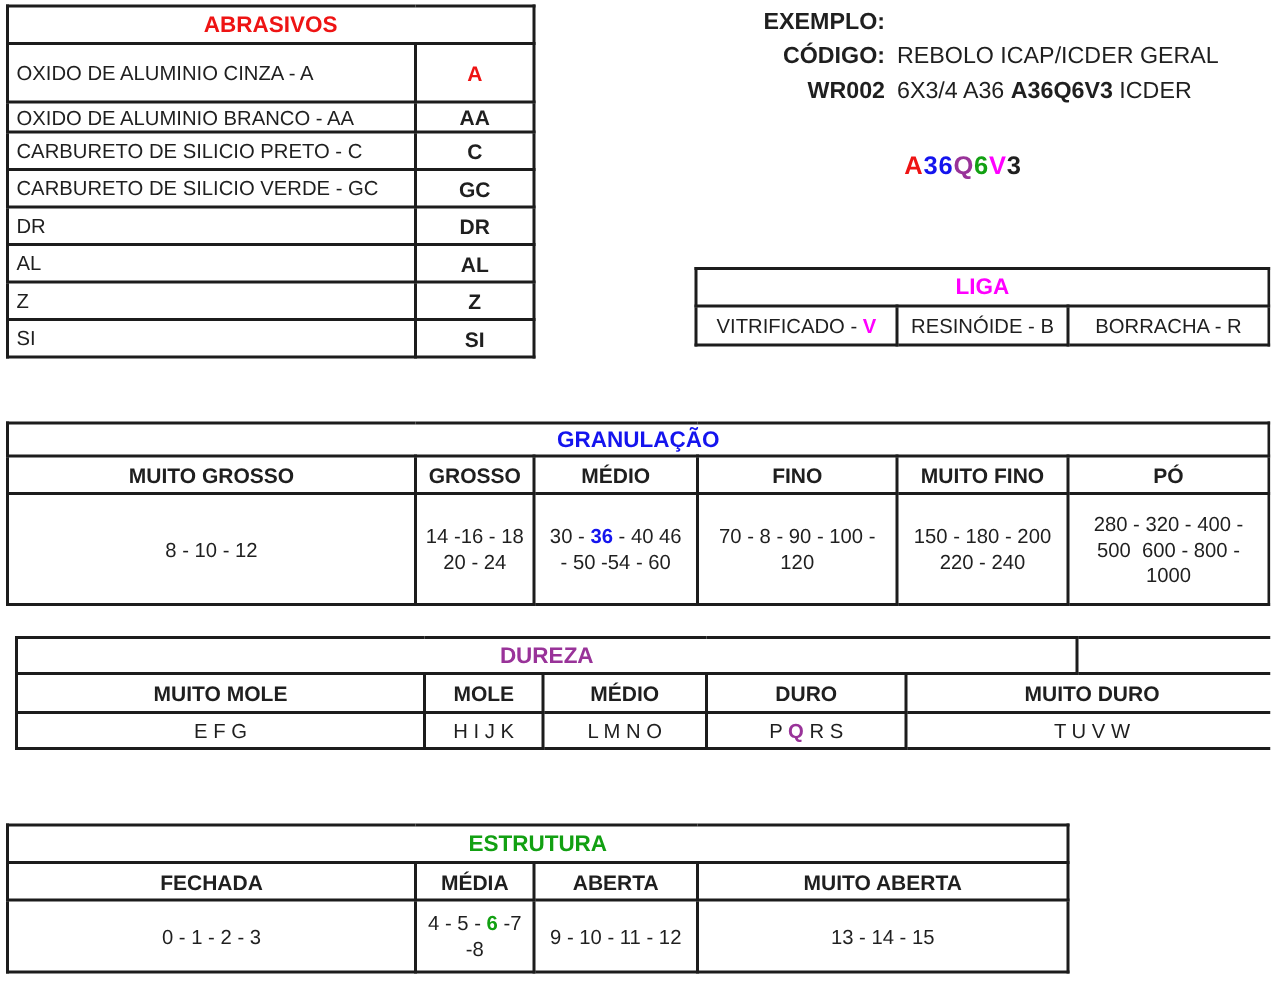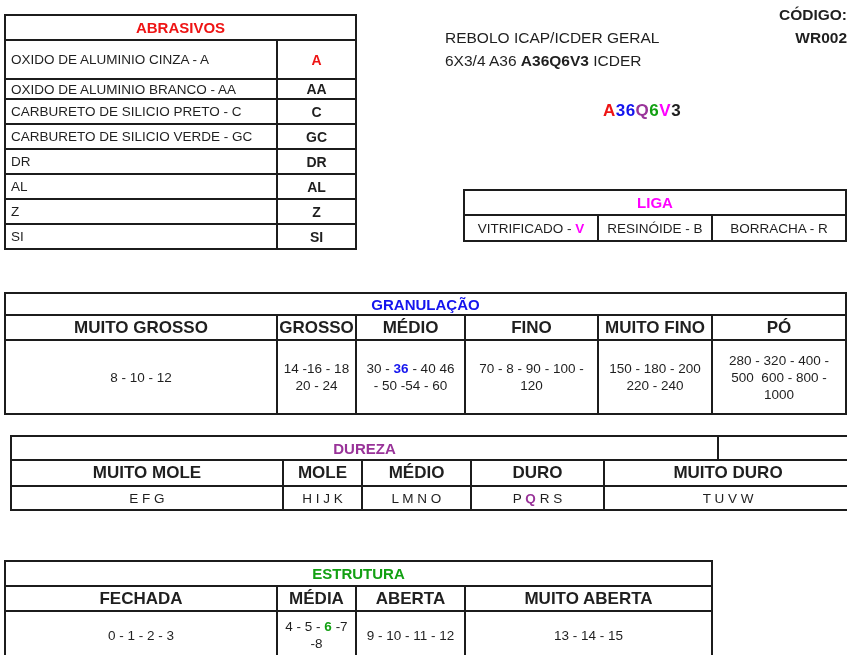--- a/index.html
+++ b/index.html
@@ -8,36 +8,35 @@
     width:847px;height:655px;
     background:#ffffff;
     font-family:"Liberation Sans","DejaVu Sans",sans-serif;
     color:#1f1f1f;
     overflow:hidden;
   }
   table.tbl{
     position:absolute;
     border-collapse:collapse;
     table-layout:fixed;
-    margin-top:11px;
   }
   .tbl td{
     border:2px solid #1c1c1c;
     vertical-align:middle;
     overflow:hidden;
   }
   .title-cell{
     font-weight:bold;
     text-align:center;
     font-size:15px;
   }
   .colhead{
     font-weight:bold;
     text-align:center;
-    font-size:17px;
+    font-size:14px;
   }
   .val{
     text-align:center;
     font-size:13.5px;
     line-height:17px;
     white-space:pre-wrap;
   }
   .name-cell{
     text-align:left;
     padding-left:5px;
@@ -120,20 +119,21 @@
       <td class="code-cell">Z</td>
     </tr>
     <tr style="height:25px">
       <td class="name-cell">SI</td>
       <td class="code-cell">SI</td>
     </tr>
   </tbody>
     </table>
 
   <div class="exemplo">
+    <div class="ex-label">EXEMPLO:</div>
     <div class="ex-value"></div>
     <div class="ex-label">CÓDIGO:</div>
     <div class="ex-value">REBOLO ICAP/ICDER GERAL</div>
     <div class="ex-label">WR002</div>
     <div class="ex-value"><span>6X3/4 A36 </span><span class="b">A36Q6V3</span><span> ICDER</span></div>
   </div>
 
   <div class="colored-code"><span style="color: rgb(238, 20, 20);">A</span><span style="color: rgb(20, 20, 238);">36</span><span style="color: rgb(153, 51, 153);">Q</span><span style="color: rgb(18, 160, 18);">6</span><span style="color: rgb(255, 0, 255);">V</span><span style="color: rgb(31, 31, 31);">3</span></div>
 
   <table class="tbl" style="left:463px;top:178px;width:382px;">

